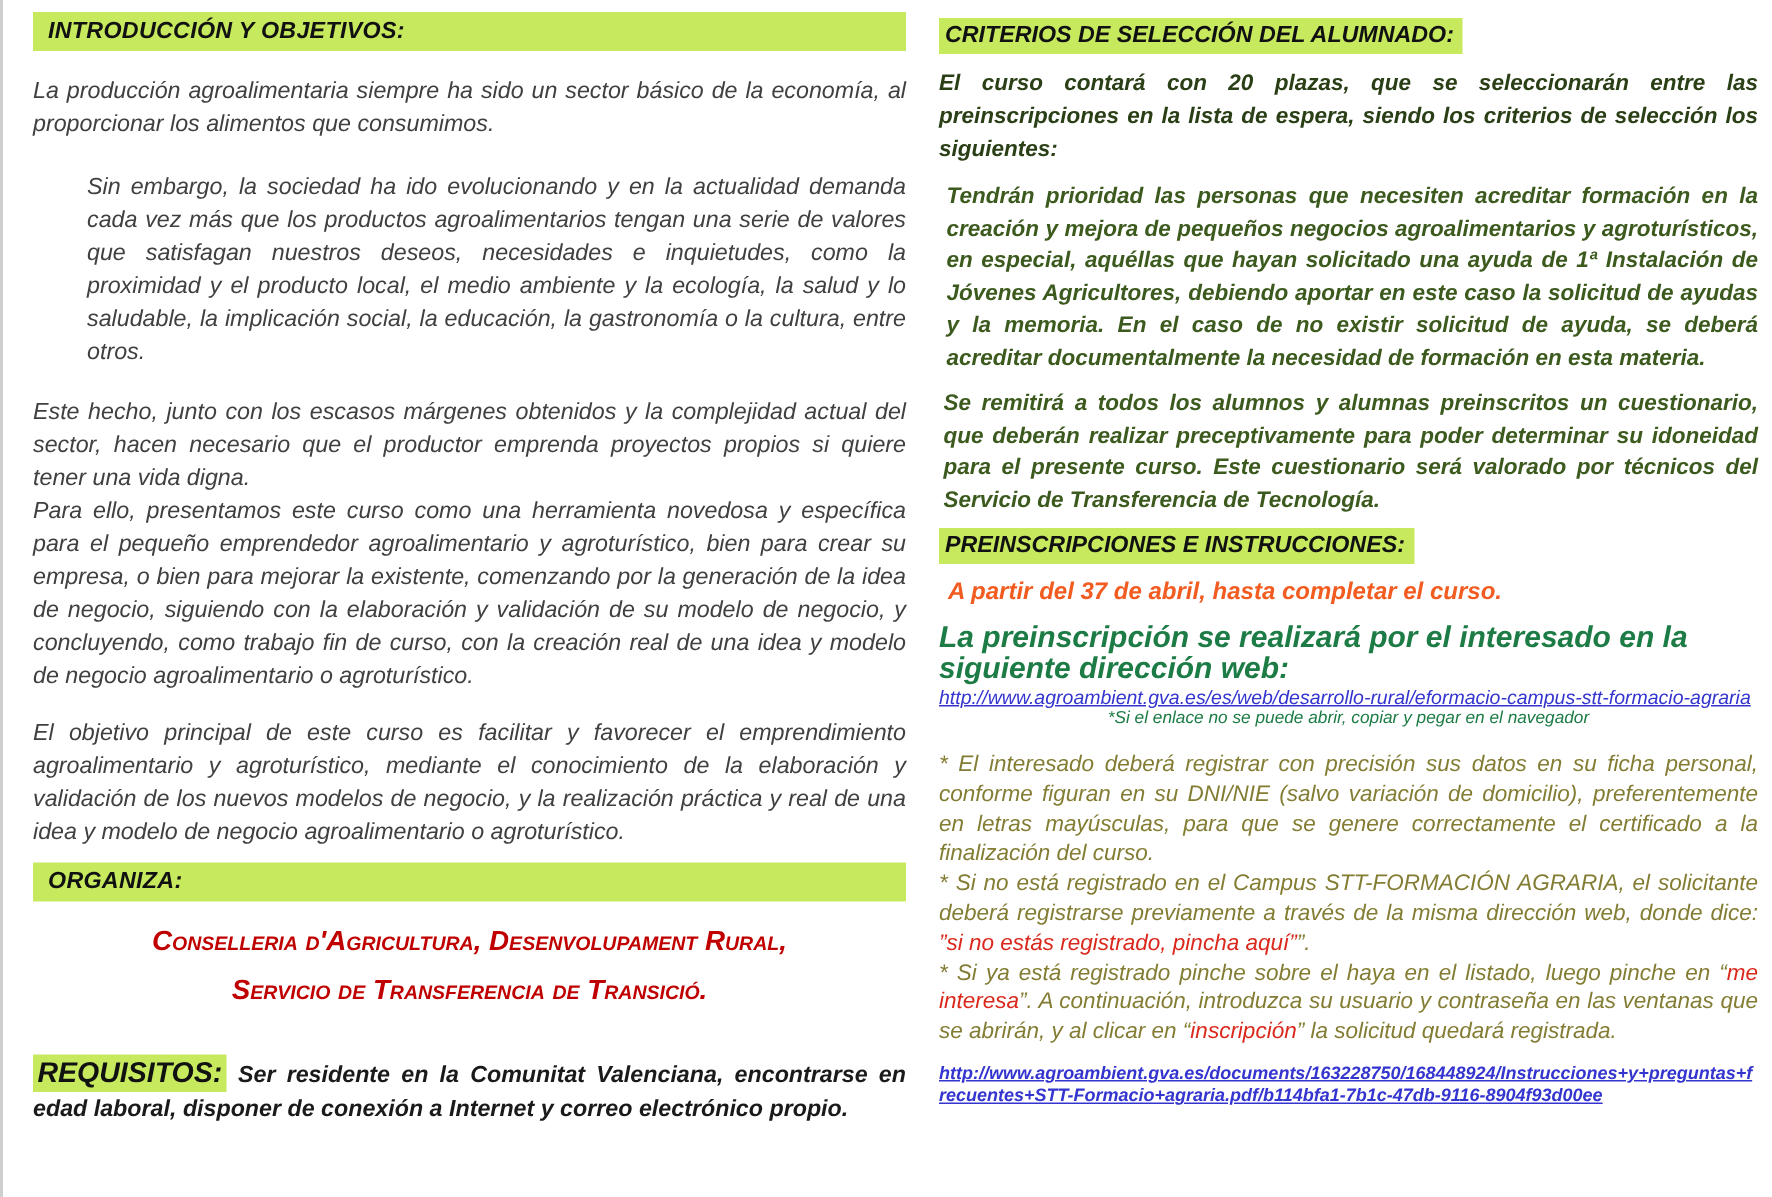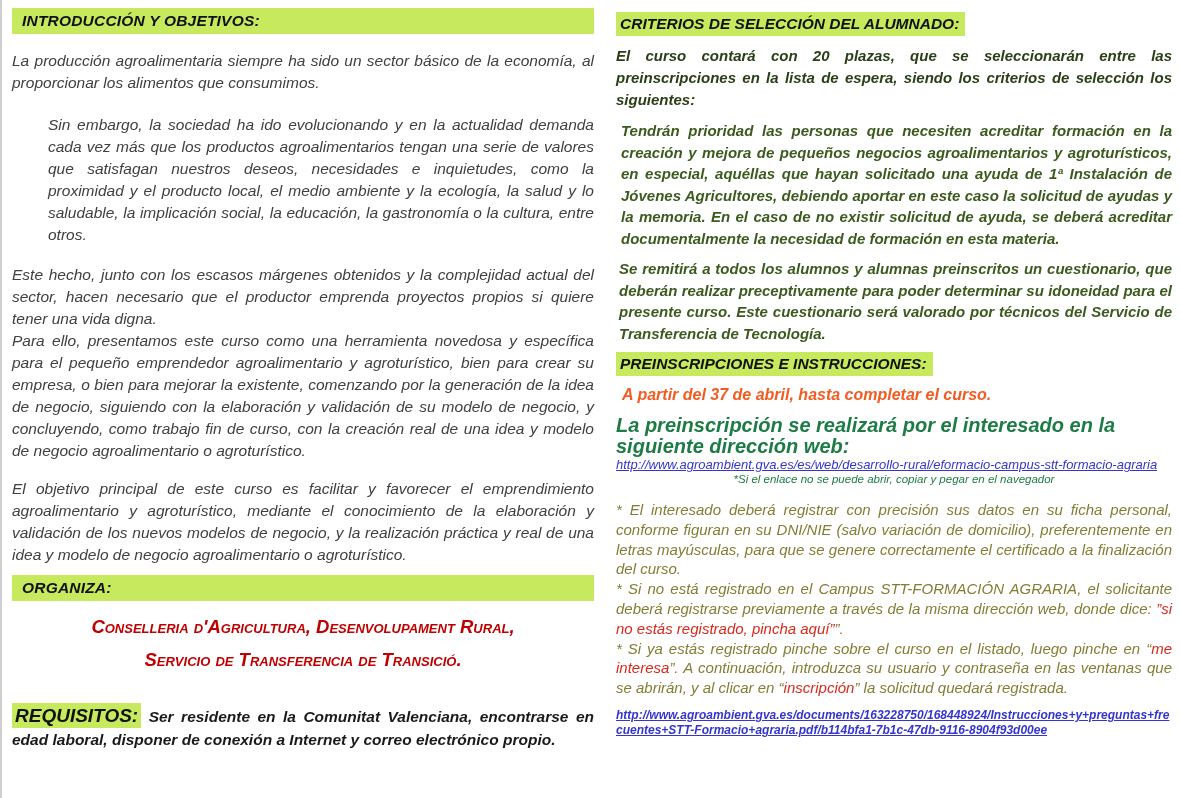--- a/index.html
+++ b/index.html
@@ -19,21 +19,21 @@
   body{
     width:1181px;height:798px;overflow:hidden;
     font-family:"Liberation Sans","DejaVu Sans",sans-serif;
     font-style:italic;
   }
   .page{
     width:1181px;height:798px;
     background:#ffffff;
     border-left:2px solid #cfcfcf;
     display:flex;
-    padding:8px 9px 6px 10px;
+    padding:8px 9px 6px 20px;
     gap:22px;
   }
   .col{display:block;}
   .col.left{width:582px;flex:0 0 582px;padding-top:0;}
   .col.right{flex:1;padding-top:4px;}
 
   
   .hl-bar{
     background:var(--highlight);
     font-weight:bold;font-size:15.5px;color:#111;
@@ -146,19 +146,19 @@
 
     <div class="hl-inline">PREINSCRIPCIONES E INSTRUCCIONES:</div>
     <p class="fecha">A partir del 37 de abril, hasta completar el curso.</p>
     <p class="web-intro">La preinscripción se realizará por el interesado en la siguiente dirección web:</p>
     <a class="link1" href="#">http://www.agroambient.gva.es/es/web/desarrollo-rural/eformacio-campus-stt-formacio-agraria</a>
     <div class="web-note">*Si el enlace no se puede abrir, copiar y pegar en el navegador</div>
 
     <div class="instructions">
         <p class="instr"><span class="olive"> * El interesado deberá registrar con precisión sus datos en su ficha personal, conforme figuran en su DNI/NIE (salvo variación de domicilio), preferentemente en letras mayúsculas, para que se genere correctamente el certificado a la finalización del curso.</span></p>
         <p class="instr"><span class="olive">* Si no está registrado en el Campus STT-FORMACIÓN AGRARIA, el solicitante deberá registrarse previamente a través de la misma dirección web, donde dice: </span><span class="red">”si no estás registrado, pincha aquí”</span><span class="olive">”.</span></p>
-        <p class="instr"><span class="olive">* Si ya estás registrado pinche sobre el curso en el listado, luego pinche en “</span><span class="red">me interesa</span><span class="olive">”. A continuación, introduzca su usuario y contraseña en las ventanas que se abrirán, y al clicar en “</span><span class="red">inscripción</span><span class="olive">” la solicitud quedará registrada.</span></p>
+        <p class="instr"><span class="olive">* Si ya está registrado pinche sobre el haya en el listado, luego pinche en “</span><span class="red">me interesa</span><span class="olive">”. A continuación, introduzca su usuario y contraseña en las ventanas que se abrirán, y al clicar en “</span><span class="red">inscripción</span><span class="olive">” la solicitud quedará registrada.</span></p>
       </div>
 
     <a class="link2" href="#">http://www.agroambient.gva.es/documents/163228750/168448924/Instrucciones+y+preguntas+frecuentes+STT-Formacio+agraria.pdf/b114bfa1-7b1c-47db-9116-8904f93d00ee</a>
   </div>
 
 </div>
 
 </body></html>

